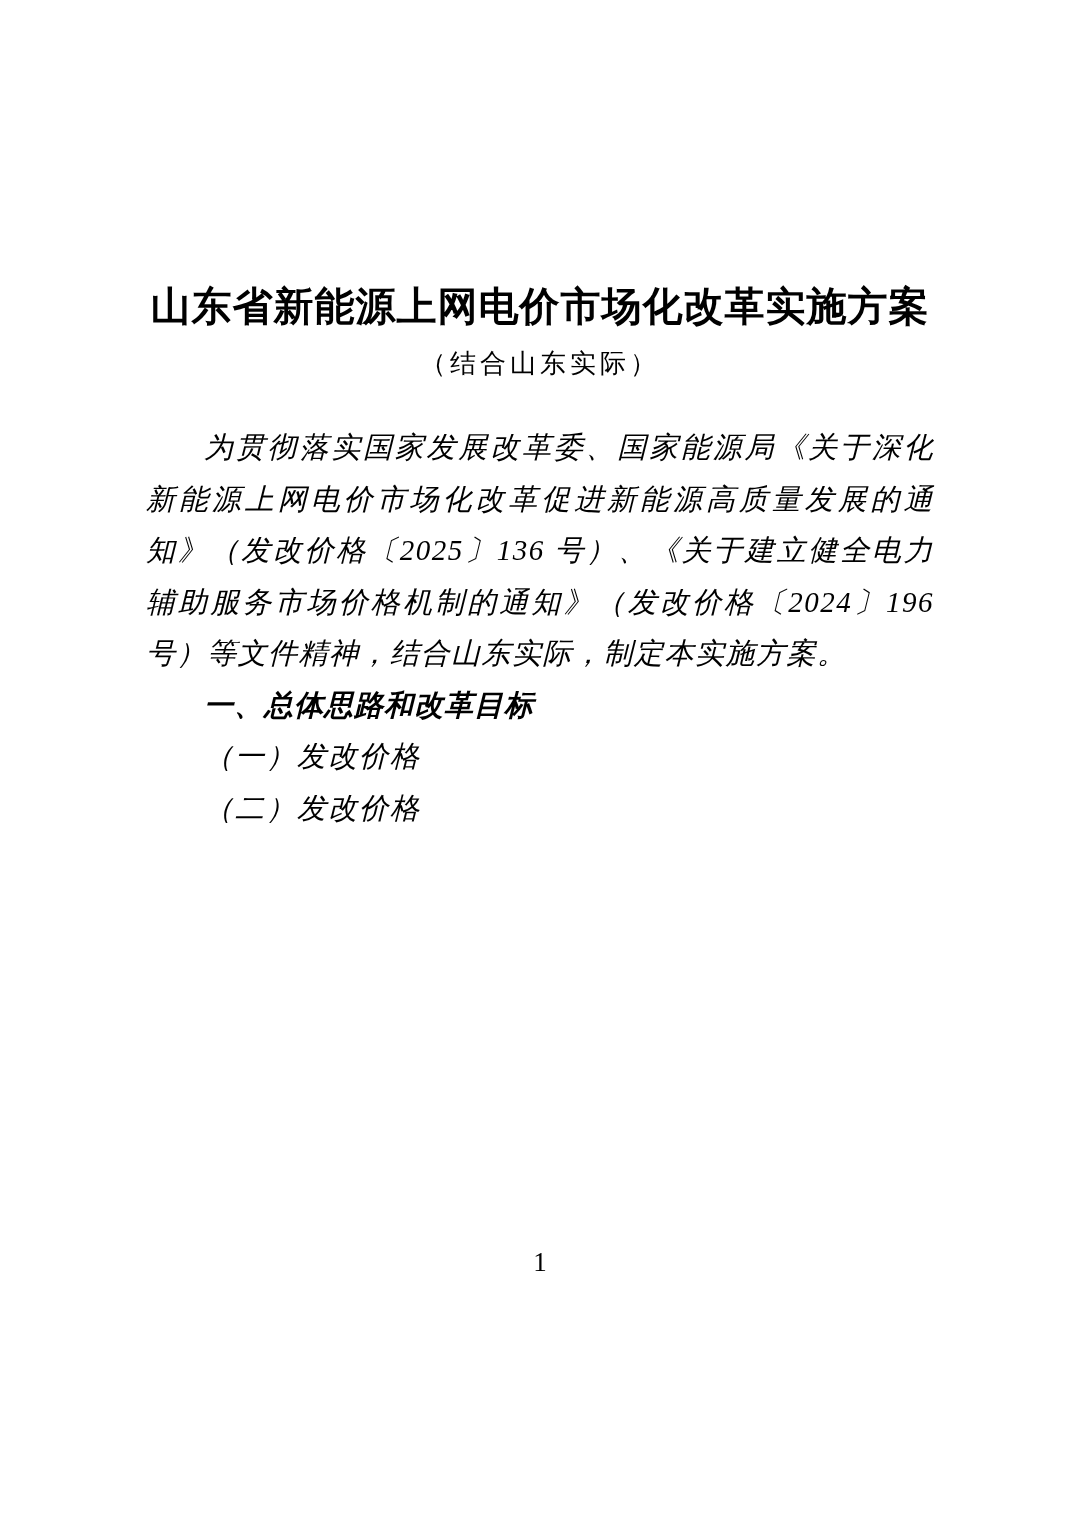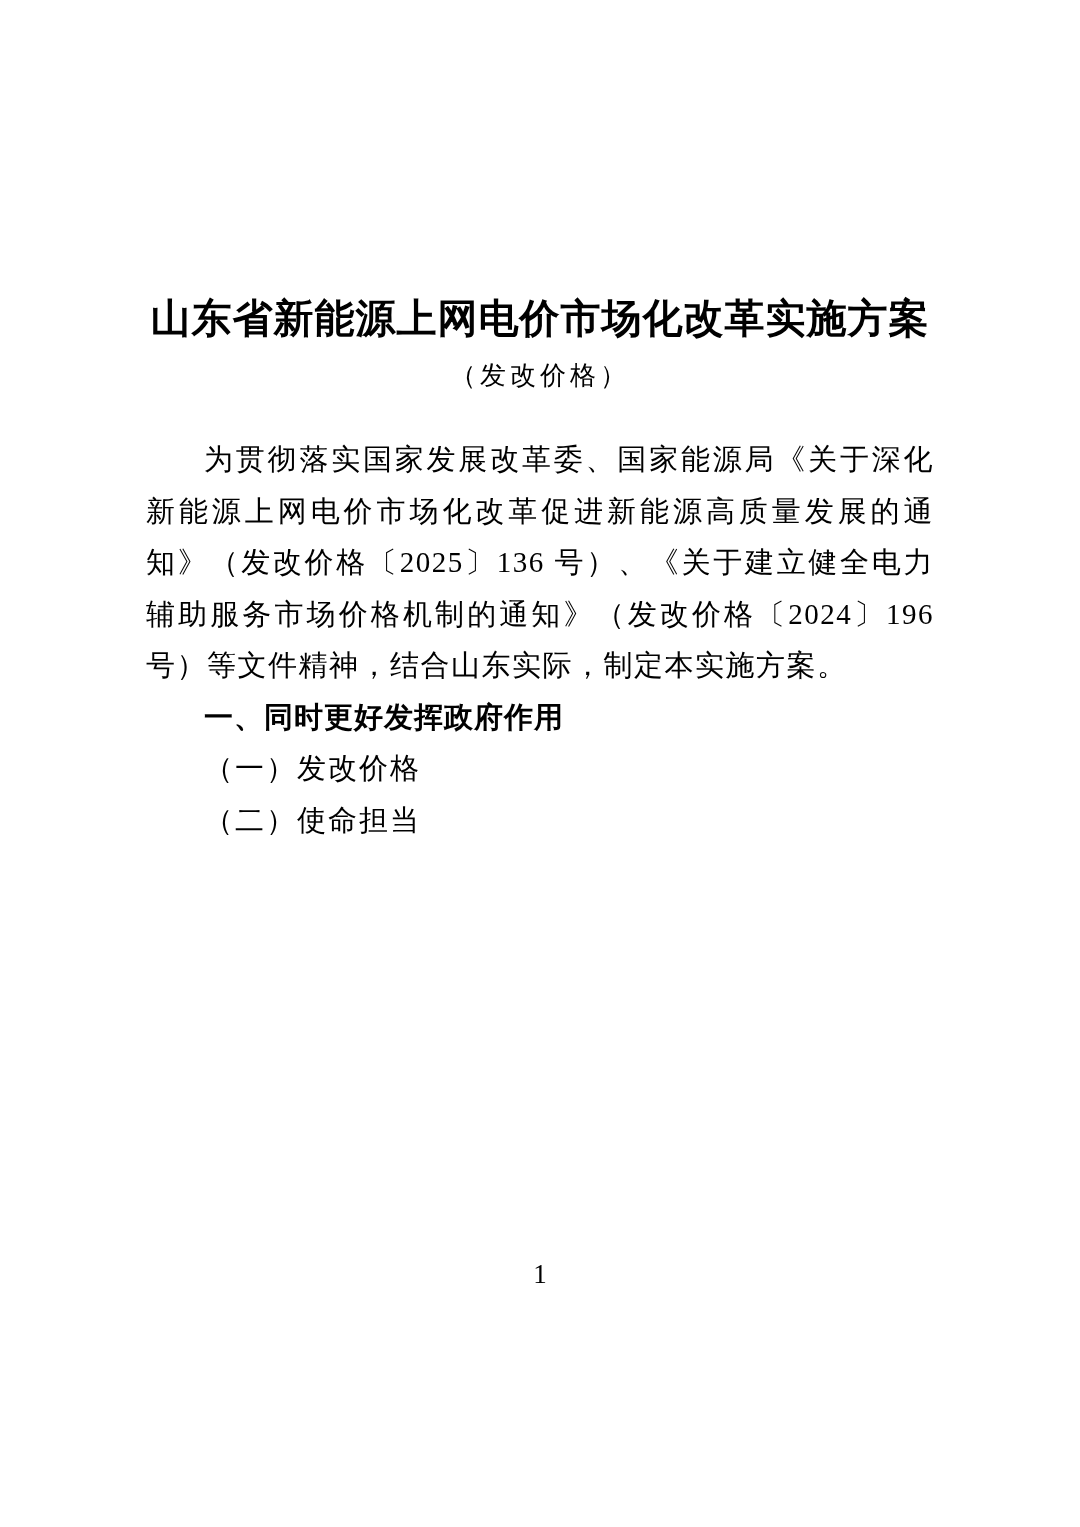--- a/index.html
+++ b/index.html
@@ -4,21 +4,21 @@
 <style>
   html, body {
     margin: 0;
     padding: 0;
     background: #ffffff;
   }
   .page {
     position: relative;
     width: 1080px;
     height: 1369px;
-    margin: 12px auto;
+    margin: 0 auto;
     background: #ffffff;
     box-sizing: border-box;
     padding: 282px 146px 0 146px;
     color: #000000;
     font-family: "Liberation Serif", "DejaVu Serif", serif;
     overflow: hidden;
   }
   .doc-title {
     margin: 0;
     font-size: 40px;
@@ -33,20 +33,21 @@
     font-size: 26px;
     line-height: 32px;
     text-align: center;
     letter-spacing: 4px;
   }
   .doc-body {
     margin-top: 42px;
     font-size: 29px;
     line-height: 51.5px;
     text-align: justify;
+    font-style: italic;
   }
   .doc-body p {
     margin: 0;
     text-indent: 2em;
     letter-spacing: 1.5px;
   }
   .section-heading {
     font-weight: bold;
     font-family: "Liberation Sans", "DejaVu Sans", sans-serif;
     letter-spacing: 1px !important;
@@ -63,28 +64,28 @@
     font-size: 27px;
     line-height: 30px;
   }
 </style>
 </head>
 <body>
 
 <div class="page">
   <h1 class="doc-title">山东省新能源上网电价市场化改革实施方案</h1>
 
-  <div class="doc-subtitle">（发改价格）</div>
+  <div class="doc-subtitle">（结合山东实际）</div>
 
   <div class="doc-body">
     <p>为贯彻落实国家发展改革委、国家能源局《关于深化新能源上网电价市场化改革促进新能源高质量发展的通知》（发改价格〔2025〕136 号）、《关于建立健全电力辅助服务市场价格机制的通知》（发改价格〔2024〕196 号）等文件精神，结合山东实际，制定本实施方案。</p>
 
-    <p class="section-heading">一、同时更好发挥政府作用</p>
+    <p class="section-heading">一、总体思路和改革目标</p>
 
     <p class="sub-heading">（一）发改价格</p>
 
 
-    <p class="sub-heading">（二）使命担当</p>
+    <p class="sub-heading">（二）发改价格</p>
 
   </div>
 
   <div class="page-number">1</div>
 </div>
 
 </body></html>

